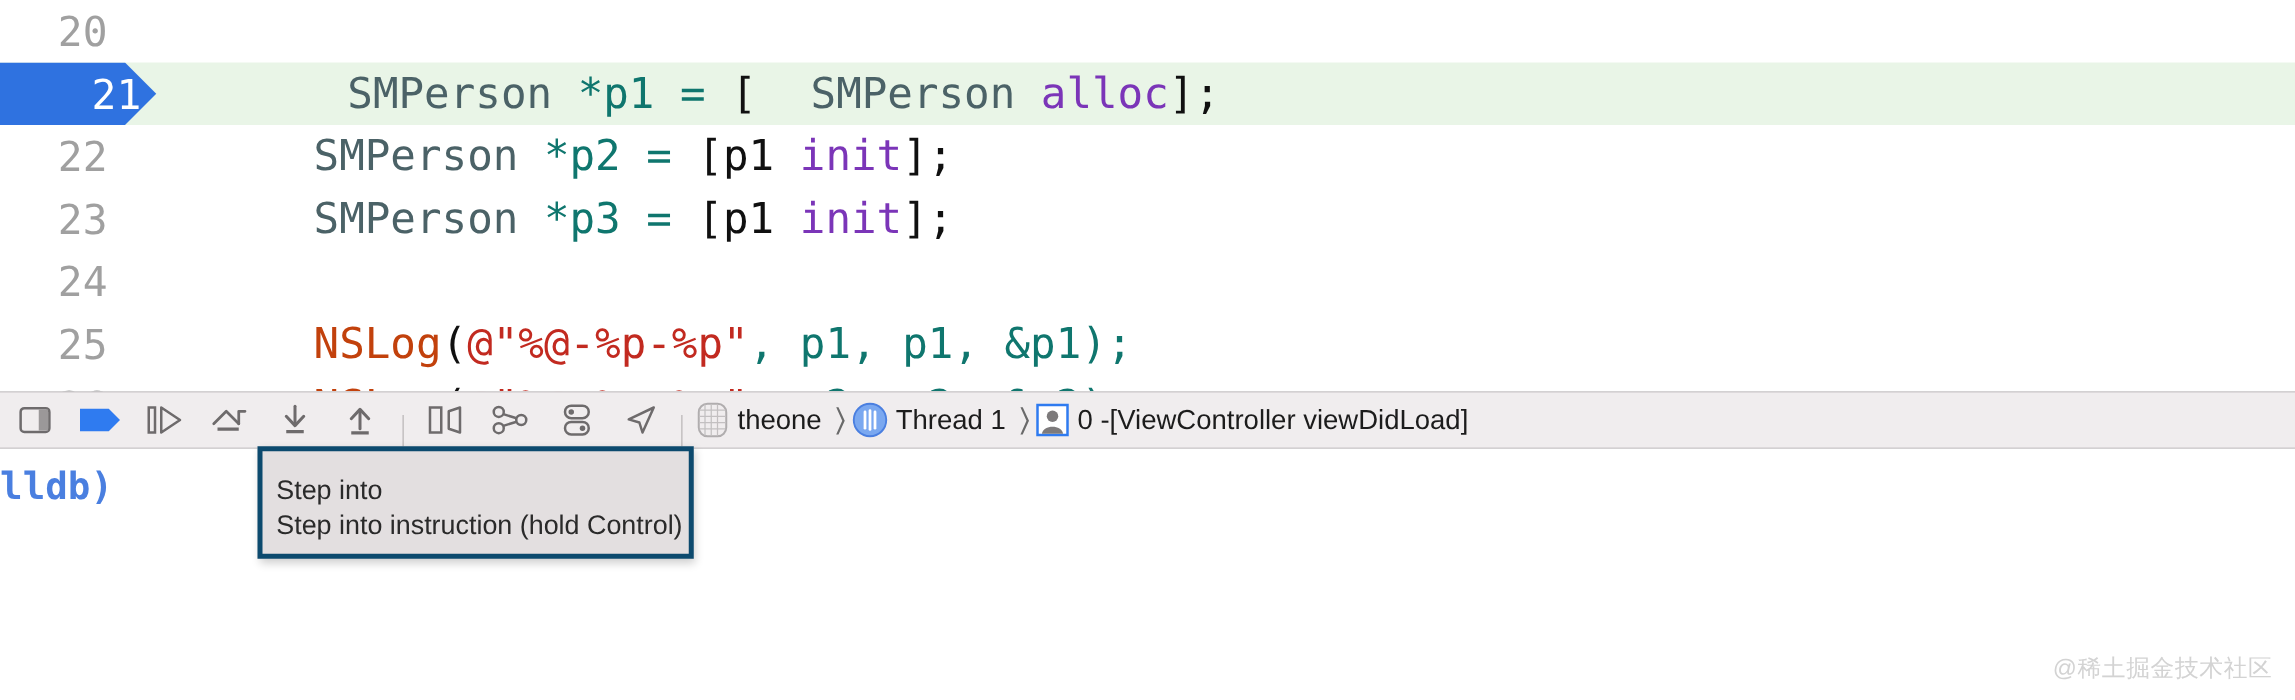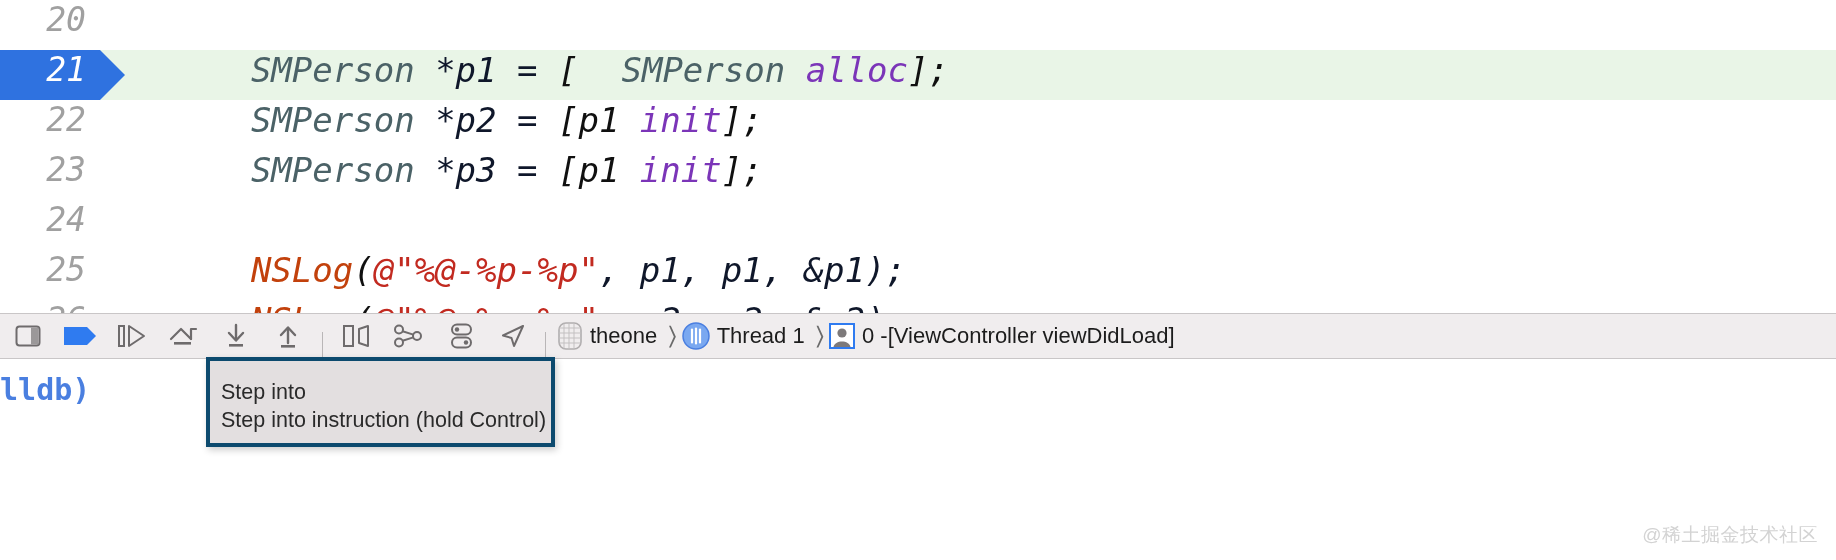--- a/index.html
+++ b/index.html
@@ -13,48 +13,47 @@
 
   
   .editor {
     position: absolute; left:0; top:0; width:1836px; height:313px;
     background:#ffffff; overflow:hidden;
   }
   .code-line {
     position: relative;
     height: 50px;
     display: flex;
-    align-items: flex-start;
+    align-items: center;
     font-family: "DejaVu Sans Mono", monospace;
     font-size: 34px;
     white-space: pre;
-    font-style: italic;
-  }
-  .code-line.highlight { background:#e9f5e7; }
+  }
+  .code-line.highlight { background:#e9f5e7;padding-left:27px; }
   .gutter {
     width: 100px;
     min-width:100px;
     text-align: right;
     padding-right: 14px;
     color: #a0a0a0;
     font-family: "DejaVu Sans Mono", monospace;
     font-size: 33px;
     position: relative;
     z-index: 2;
   }
   .gutter.current { color:#ffffff; }
   .pc-arrow {
     position:absolute; left:0; top:0;
     width: 126px; height: 50px;
     z-index: 1;
   }
   .pc-arrow svg { display:block; }
   .code-text { padding-left: 126px; margin-left:-100px; }
   .c-type   { color:#4b6267;margin-left:43px; }
-  .c-plain  { color:#0f172a; }
+  .c-plain  { color:#0f766e; }
   .c-kw     { color:#7b35b8; }
   .c-fn     { color:#c2410c;margin-left:43px; }
   .c-str    { color:#c22a20; }
   .c-bracket{ color:#101010; }
 
   
   .debug-bar {
     position:absolute; left:0; top:313px; width:1836px; height:46px;
     background:#f0edee;
     border-top:1px solid #c9c6c7;

